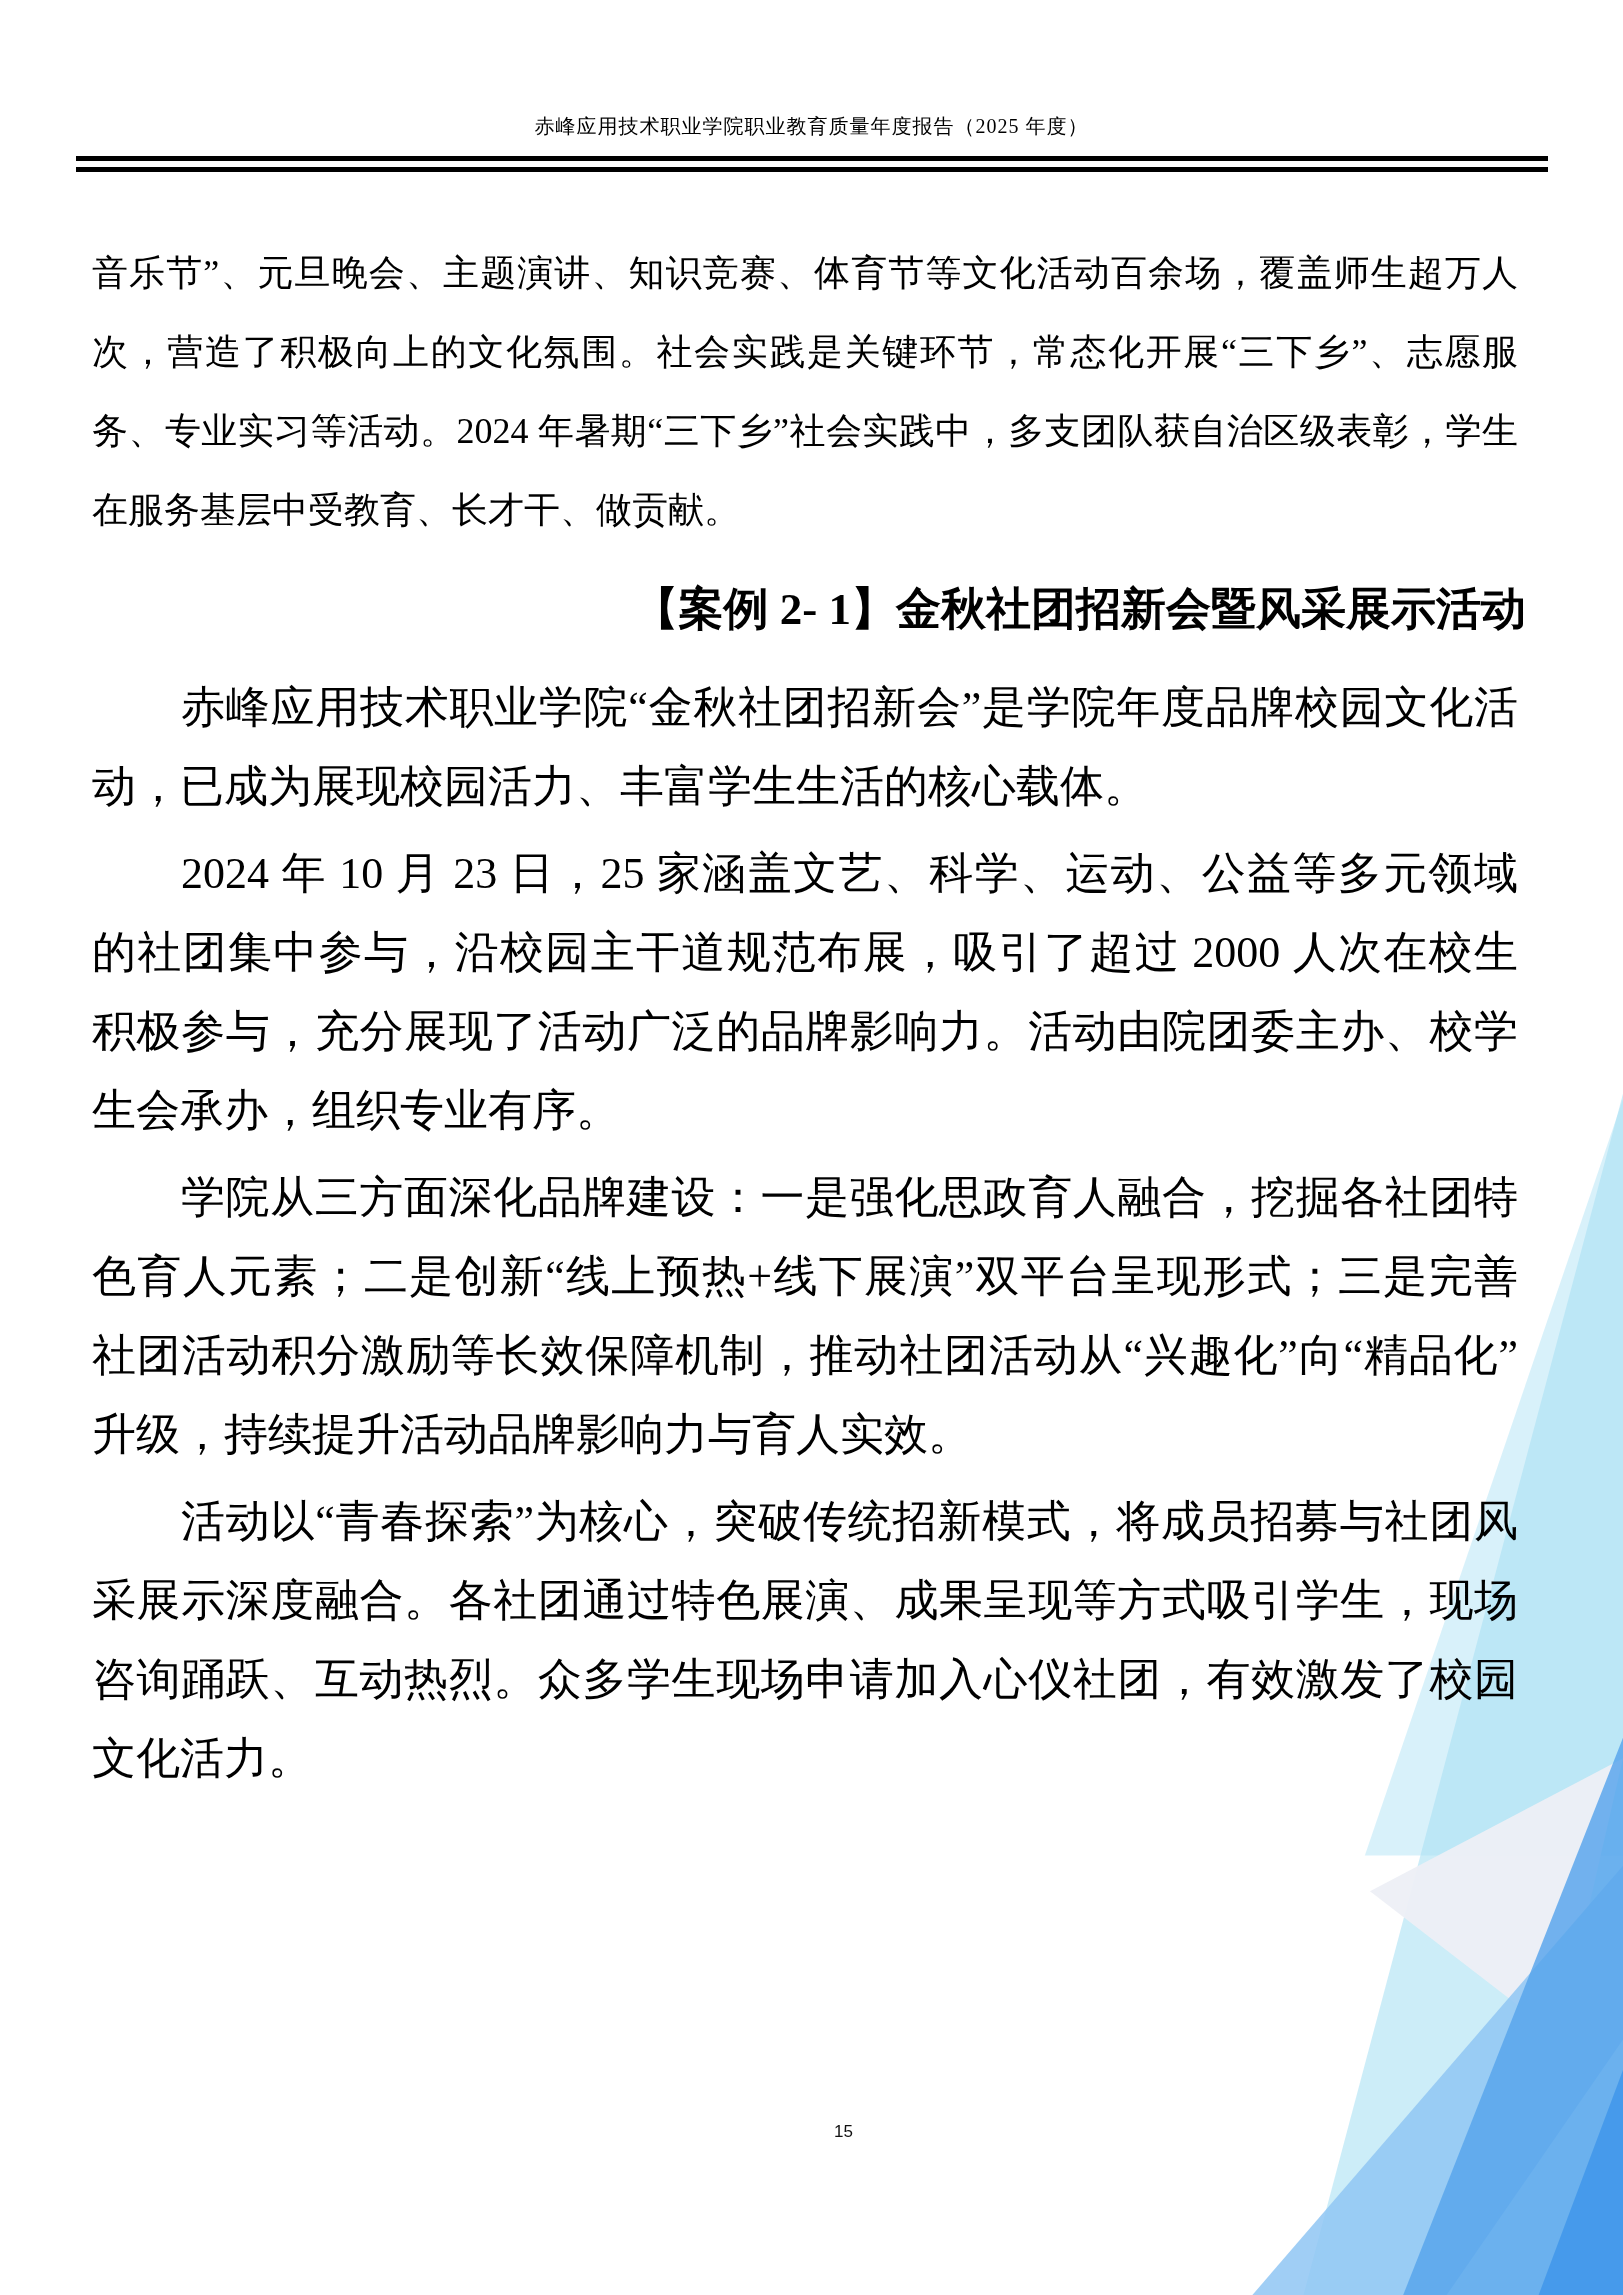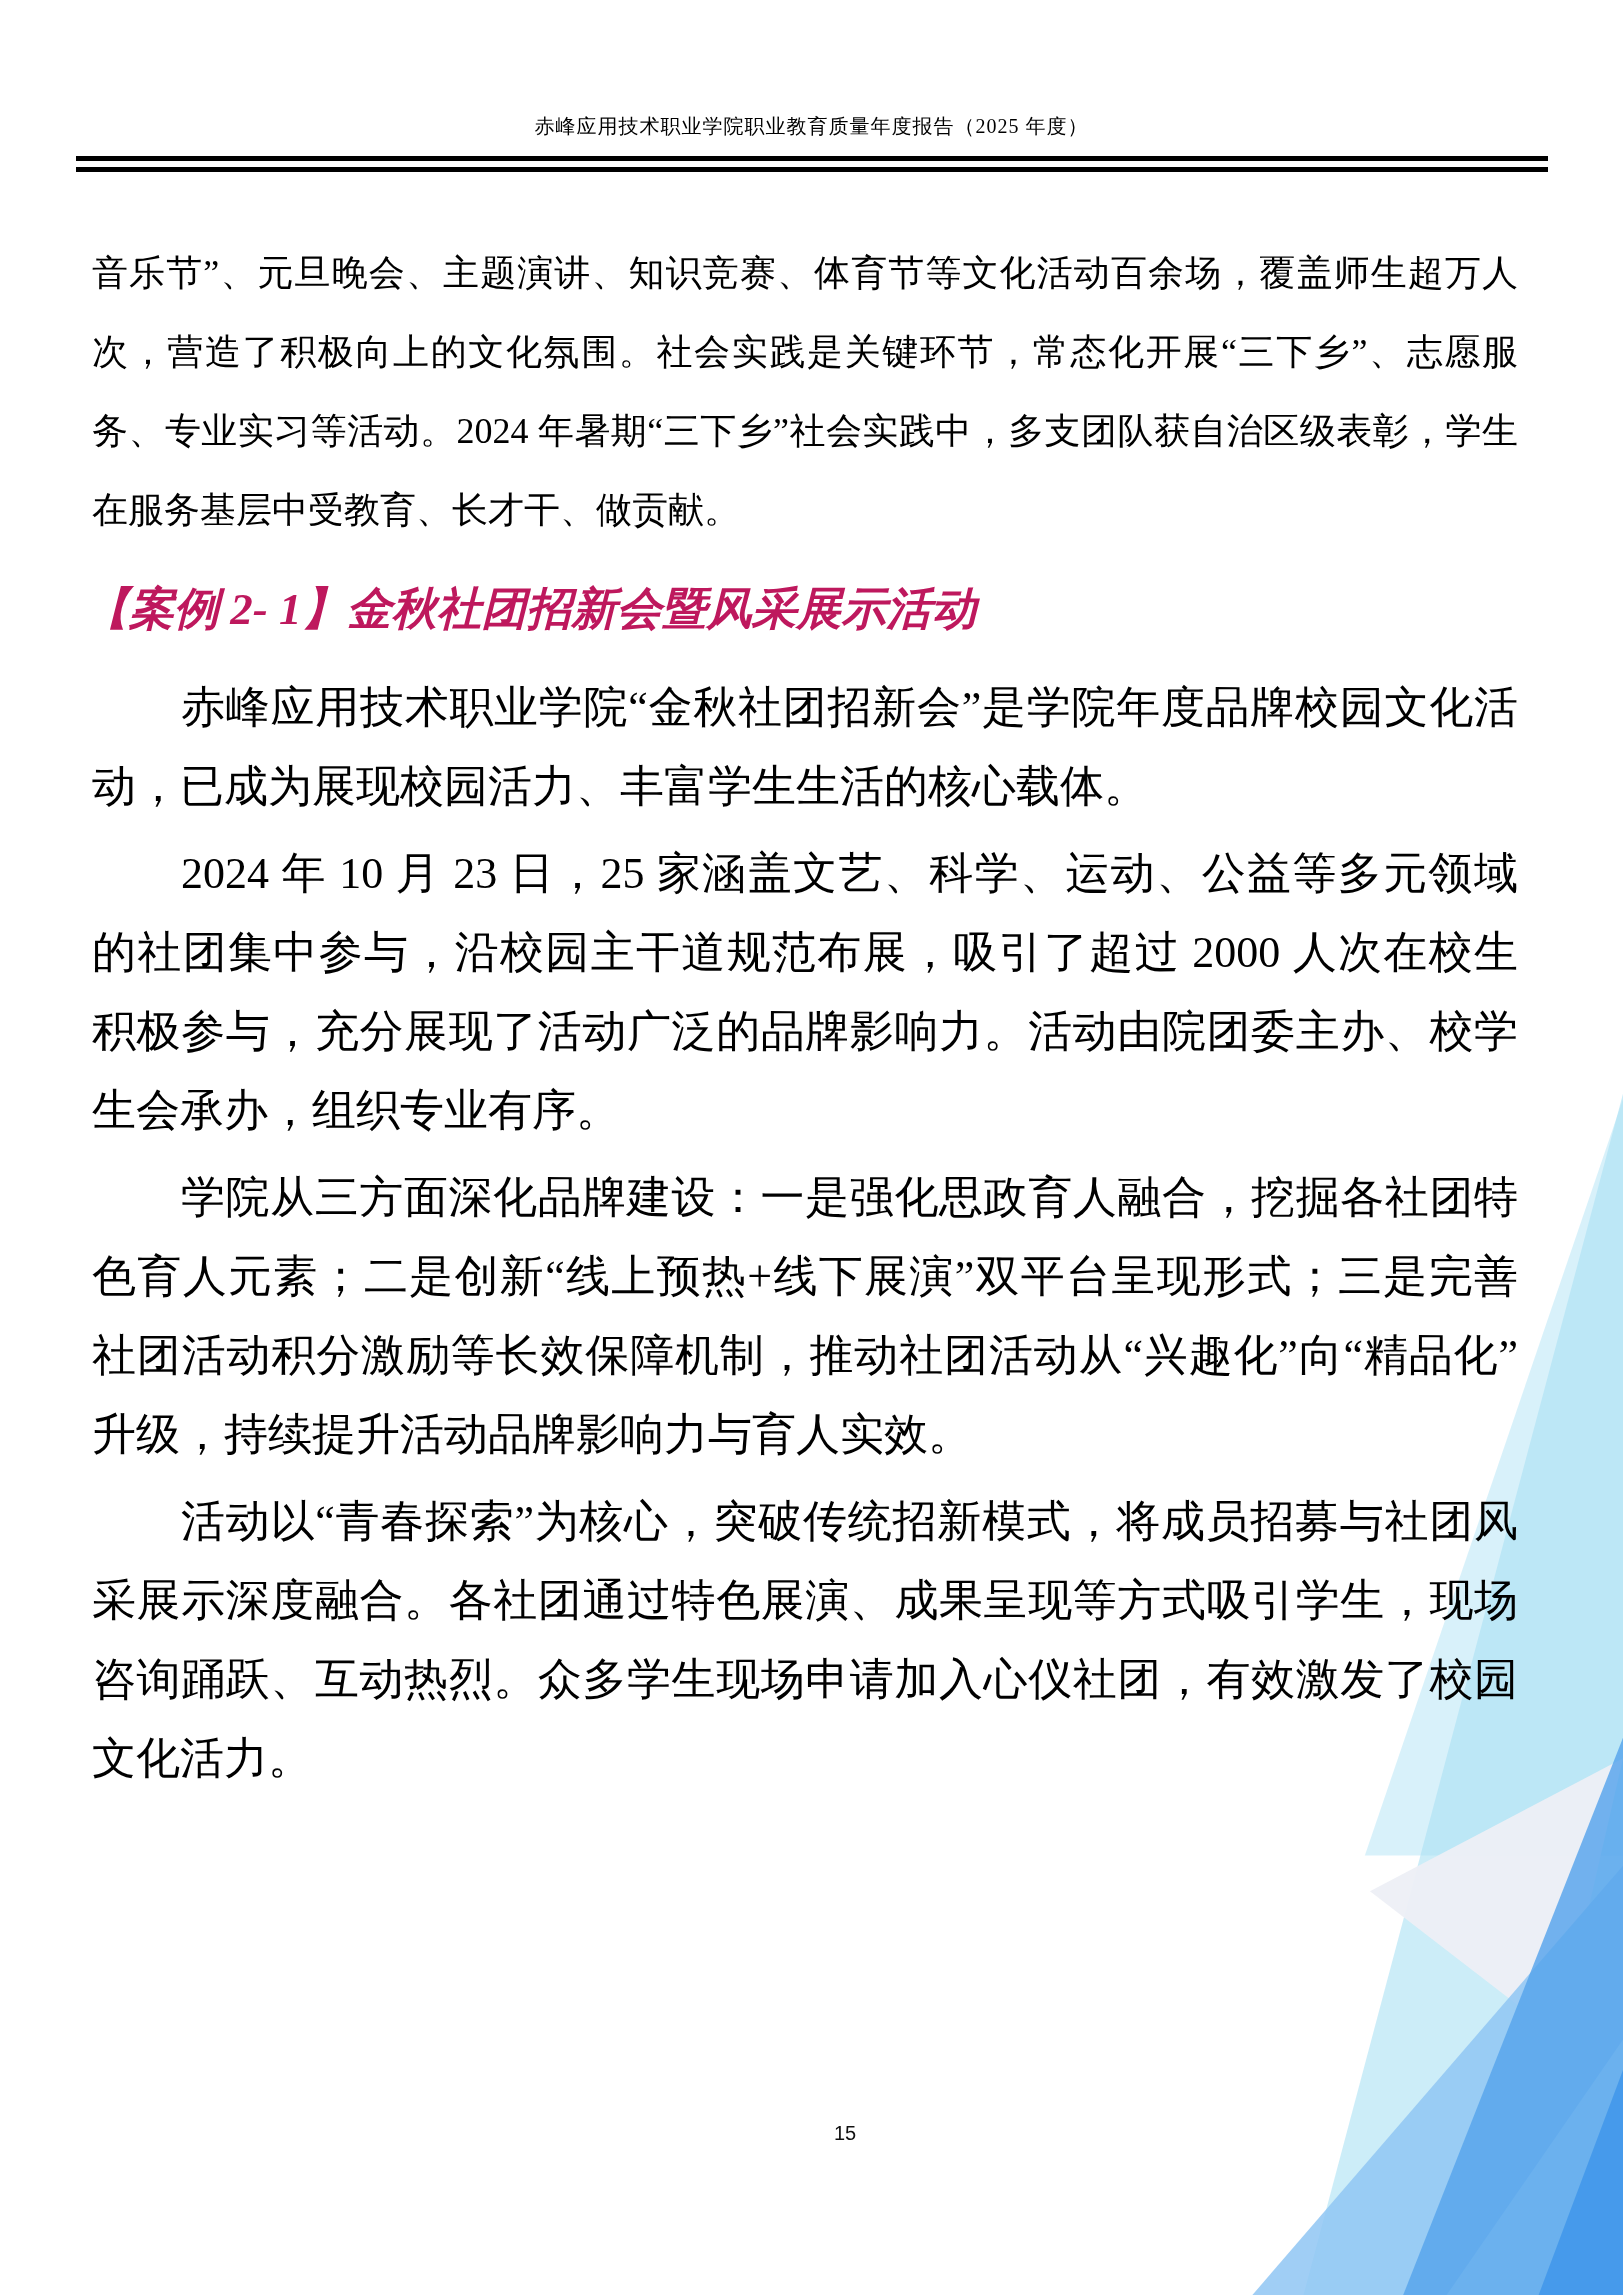--- a/index.html
+++ b/index.html
@@ -54,34 +54,33 @@
   }
   .para-large {
     font-size: 44px;
     line-height: 79px;
     text-indent: 89px;
   }
   .case-heading {
     margin: 0;
     height: 102px;
     line-height: 102px;
-    text-align: left;
+    text-align: right;
     font-size: 45px;
     font-weight: bold;
-    color: #be185d;
+    color: #000000;
     white-space: nowrap;
-    font-style: italic;
   }
   
   .page-number {
     position: absolute;
     top: 2122px;
     left: 834px;
     font-family: "Liberation Sans", sans-serif;
-    font-size: 20px;
+    font-size: 17px;
     color: #111;
     z-index: 2;
   }
   
   .corner-decoration {
     position: absolute;
     top: 0;
     left: 0;
     width: 1623px;
     height: 2295px;

